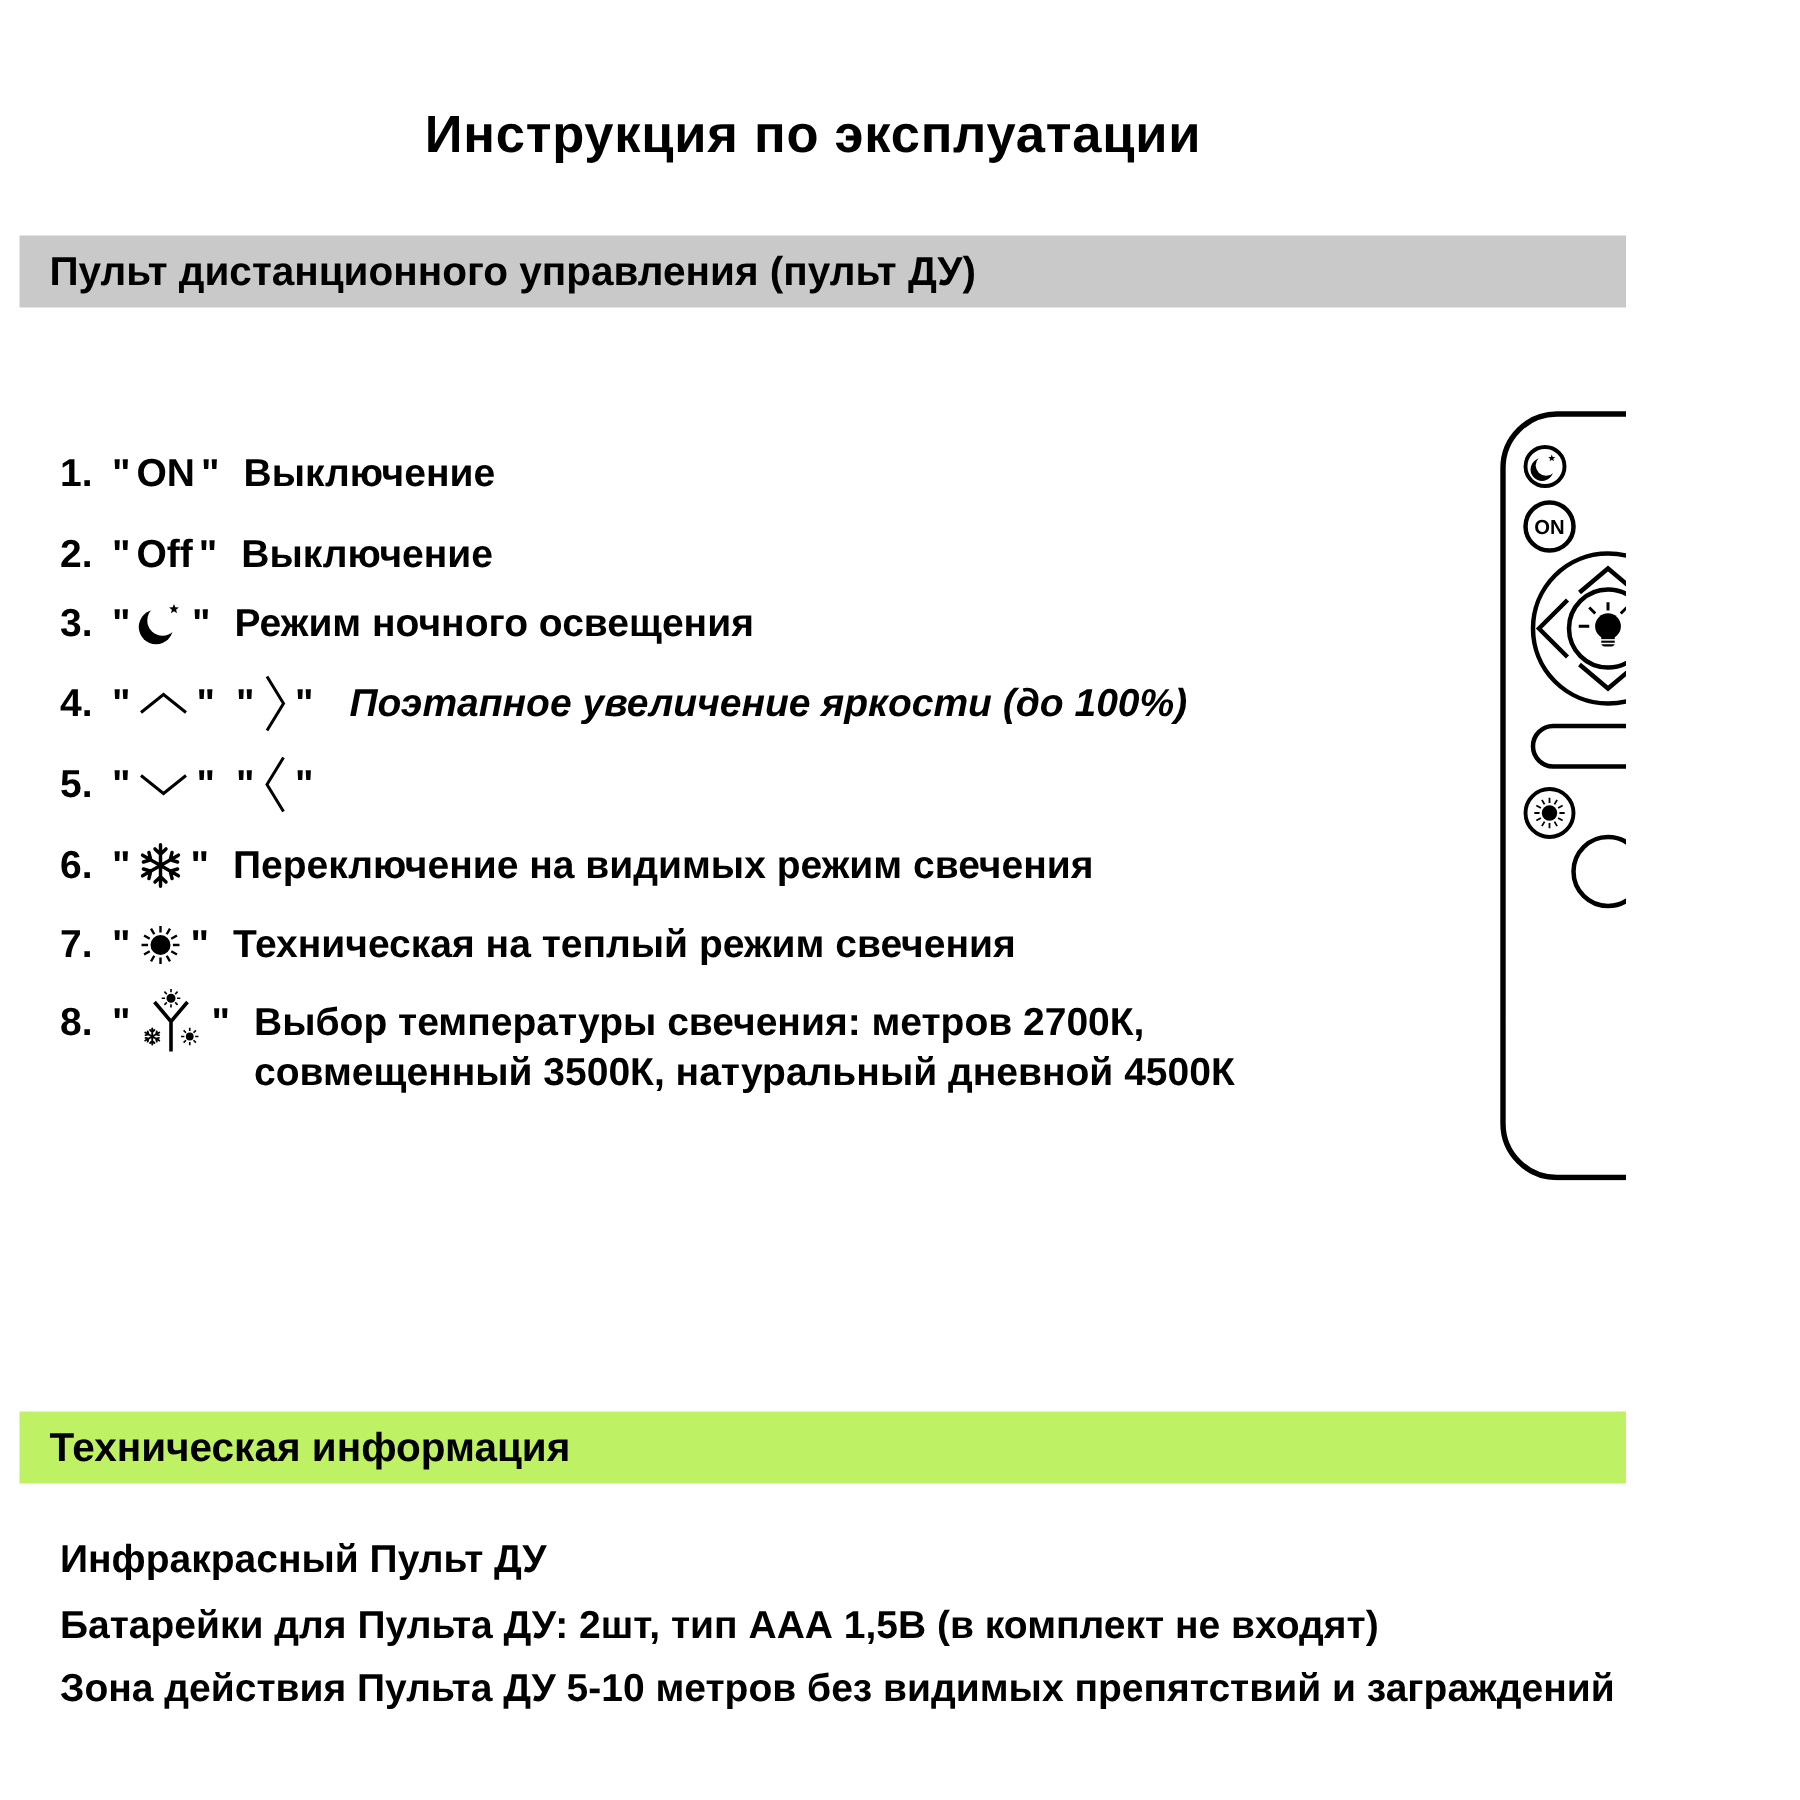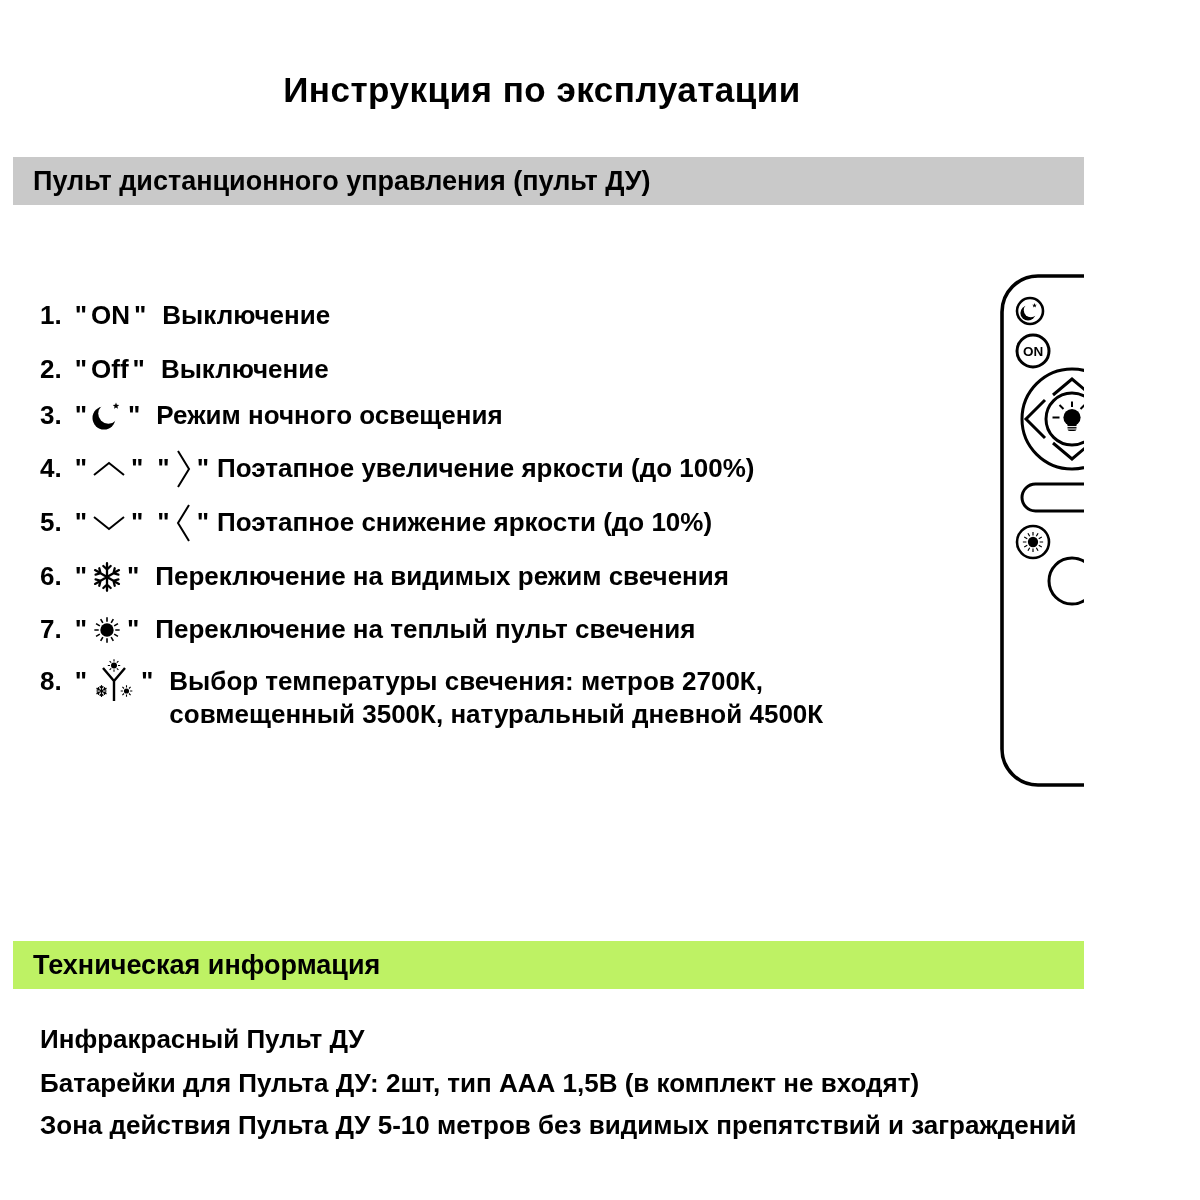--- a/index.html
+++ b/index.html
@@ -13,21 +13,21 @@
   #bar-remote{top:157px;}
   #bar-tech{top:941px;}
   .list-item{position:absolute;left:40px;display:flex;align-items:flex-start;
              font-size:26px;white-space:nowrap;}
   .li-main{display:flex;align-items:center;height:33px;}
   .li-main svg{display:block;}
   .num{margin-right:9px;}
   .q{margin:0 4px;}
   .grp-gap{margin-left:10px;}
   .text-block{margin-left:12px;line-height:33px;}
-  .text-block.wide-gap{margin-left:4px;}
+  .text-block.wide-gap{margin-left:20px;font-style:italic;}
   .tech-line{position:absolute;left:40px;font-size:26px;}
   #tech-line-0{top:1024px;}
   #tech-line-1{top:1068px;}
   #tech-line-2{top:1110px;}
   .remote{position:absolute;left:1000px;top:274px;}
 </style>
 </head>
 <body>
 
 <div class="page">
@@ -101,23 +101,20 @@
           <svg width="36" height="22" viewBox="0 0 36 22">
     <polyline points="3,5 18,17 33,5" fill="none" stroke="#000" stroke-width="2"></polyline>
   </svg>
           <span class="q">"</span>
           <span class="q grp-gap">"</span>
           <svg width="19" height="44" viewBox="0 0 19 44">
     <polyline points="15,4 4,22 15,40" fill="none" stroke="#000" stroke-width="2"></polyline>
   </svg>
           <span class="q">"</span>
         </div>
-        <div class="text-block wide-gap">
-          <div>Поэтапное снижение яркости (до 10%)</div>
-        </div>
       </div>
       <div class="list-item" style="top: 560px;">
         <div class="li-main">
           <span class="num">6.</span>
           <span class="q">"</span>
           <svg width="32" height="32" viewBox="0 0 32 32">
     <path transform="translate(16 16) scale(1.15)" fill="none" stroke="#000" stroke-width="2" stroke-linecap="round" d="M0,0 L0,-12 M0,-6.5 L-3.2,-9.6 M0,-6.5 L3.2,-9.6 M0,0 L10.39,-6 M5.63,-3.25 L6.71,-7.57 M5.63,-3.25 L9.91,-2.03 M0,0 L10.39,6 M5.63,3.25 L9.91,2.03 M5.63,3.25 L6.71,7.57 M0,0 L0,12 M0,6.5 L3.2,9.6 M0,6.5 L-3.2,9.6 M0,0 L-10.39,6 M-5.63,3.25 L-6.71,7.57 M-5.63,3.25 L-9.91,2.03 M0,0 L-10.39,-6 M-5.63,-3.25 L-9.91,-2.03 M-5.63,-3.25 L-6.71,-7.57"></path>
   </svg>
           <span class="q">"</span>
         </div>
@@ -131,21 +128,21 @@
           <span class="q">"</span>
           <svg width="32" height="32" viewBox="0 0 32 32">
     <g transform="translate(16 16) scale(1.15)">
       <circle cx="0" cy="0" r="5.8" fill="#000"></circle>
       <path fill="none" stroke="#000" stroke-width="1.4" d="M0,-7.2 L0,-11 M3.6,-6.24 L5.5,-9.53 M6.24,-3.6 L9.53,-5.5 M7.2,0 L11,0 M6.24,3.6 L9.53,5.5 M3.6,6.24 L5.5,9.53 M0,7.2 L0,11 M-3.6,6.24 L-5.5,9.53 M-6.24,3.6 L-9.53,5.5 M-7.2,0 L-11,0 M-6.24,-3.6 L-9.53,-5.5 M-3.6,-6.24 L-5.5,-9.53"></path>
     </g>
   </svg>
           <span class="q">"</span>
         </div>
         <div class="text-block">
-          <div>Переключение на теплый пульт свечения</div>
+          <div>Техническая на теплый режим свечения</div>
         </div>
       </div>
       <div class="list-item" style="top: 665px;">
         <div class="li-main">
           <span class="num">8.</span>
           <span class="q">"</span>
           <svg width="46" height="46" viewBox="0 0 46 46">
     <path d="M23,22 L12,9 M23,22 L34,9 M23,22 L23,42" fill="none" stroke="#000" stroke-width="2.4"></path>
     <g transform="translate(23 6.5)">
       <circle r="3" fill="#000"></circle>

